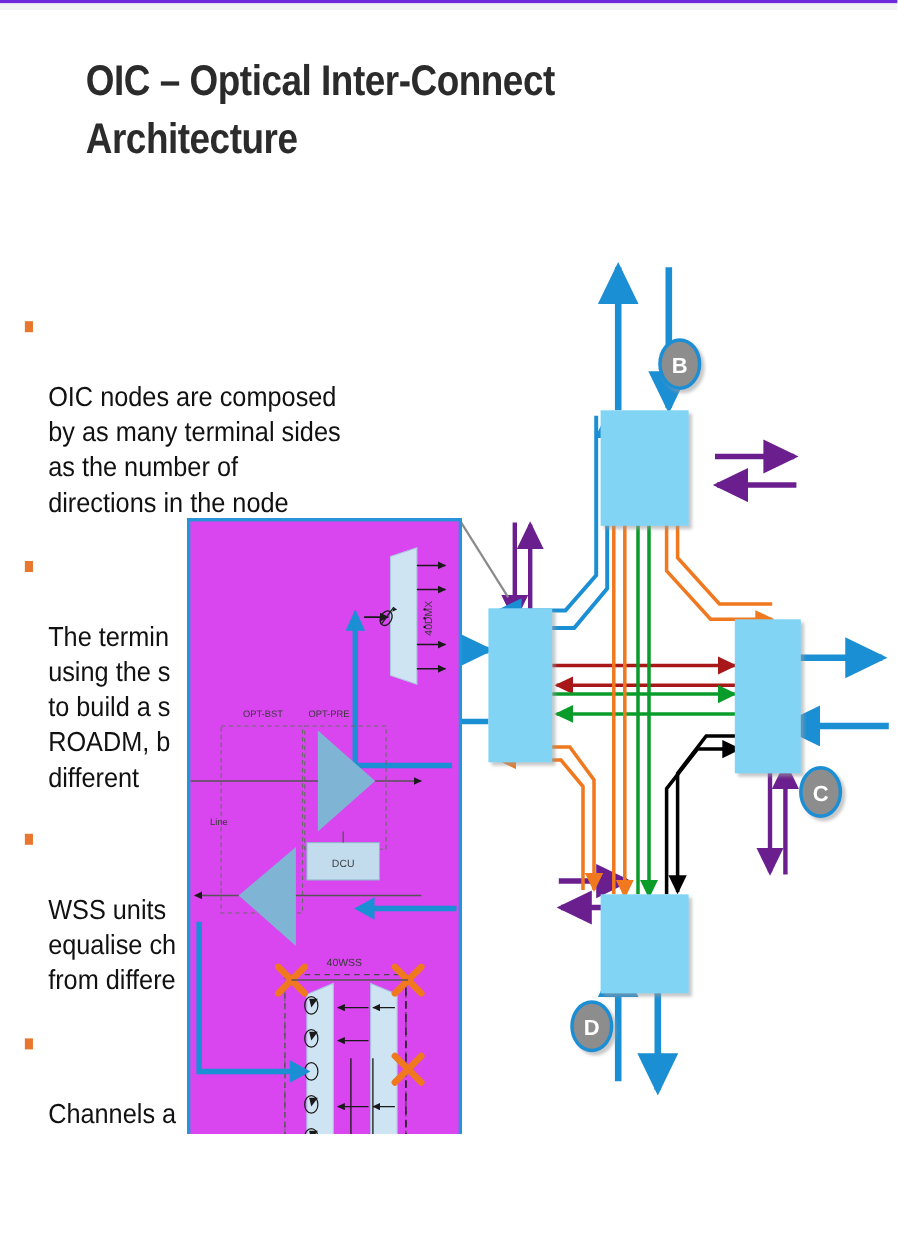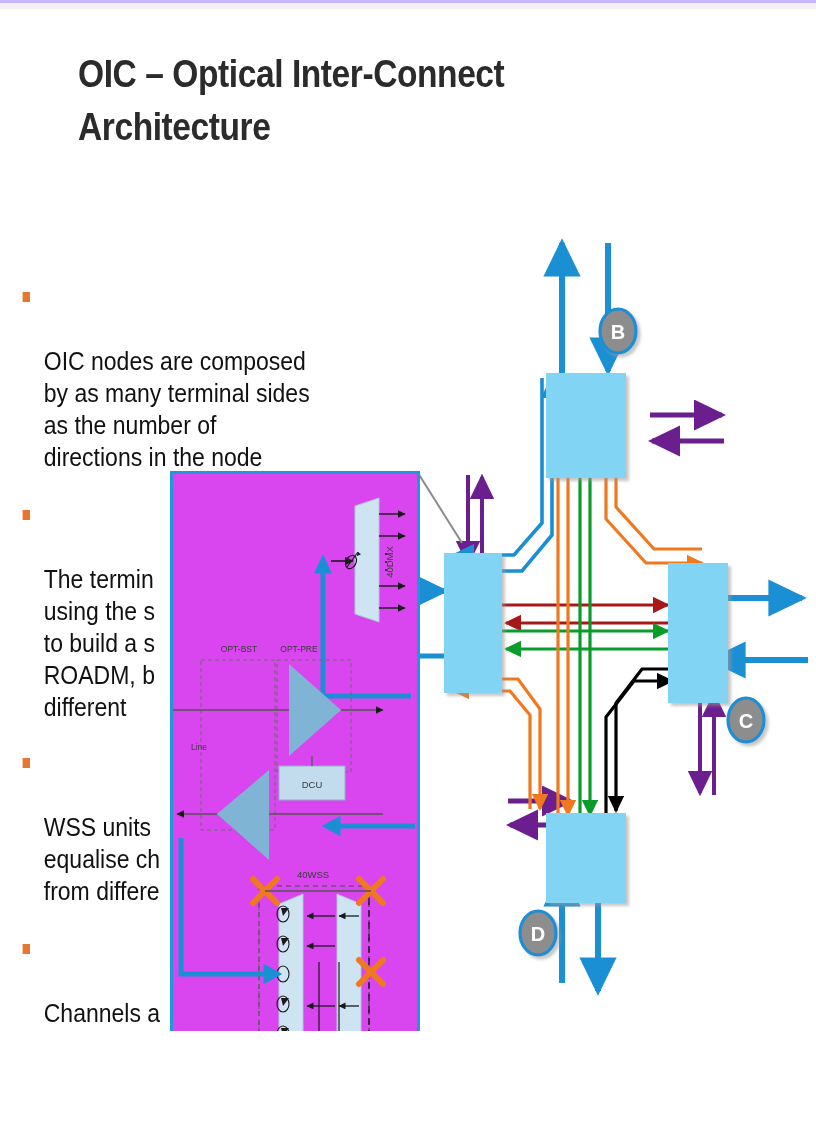--- a/index.html
+++ b/index.html
@@ -6,21 +6,21 @@
   body{
     width:816px;height:1123px;
     background:#ffffff;
     font-family:"Liberation Sans", sans-serif;
     overflow:hidden;
     position:relative;
   }
   .slide{
     position:absolute;left:0;top:0;width:816px;height:1031px;
     background:#ffffff;
-    border-top:3px solid #c4b5fd;
+    border-top:3px solid #6d28d9;
     box-sizing:border-box;
     overflow:hidden;
     text-decoration:underline;
   }
   .slide:before{
     content:"";position:absolute;left:0;top:0;width:816px;height:6px;
     background:#f2f2f5;
   }
   
   .title{

